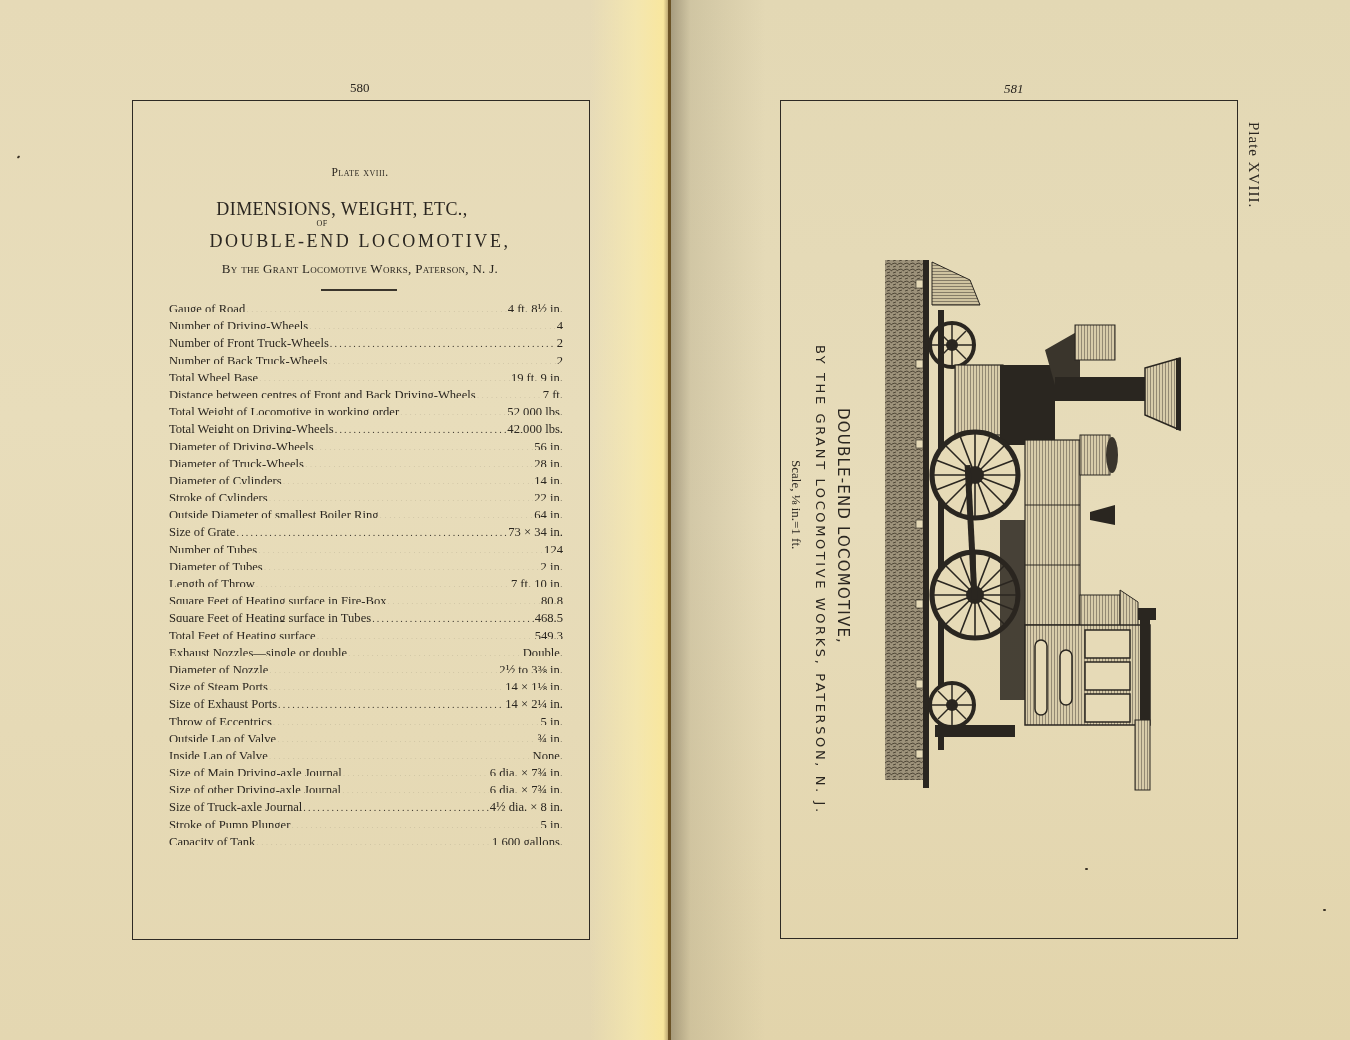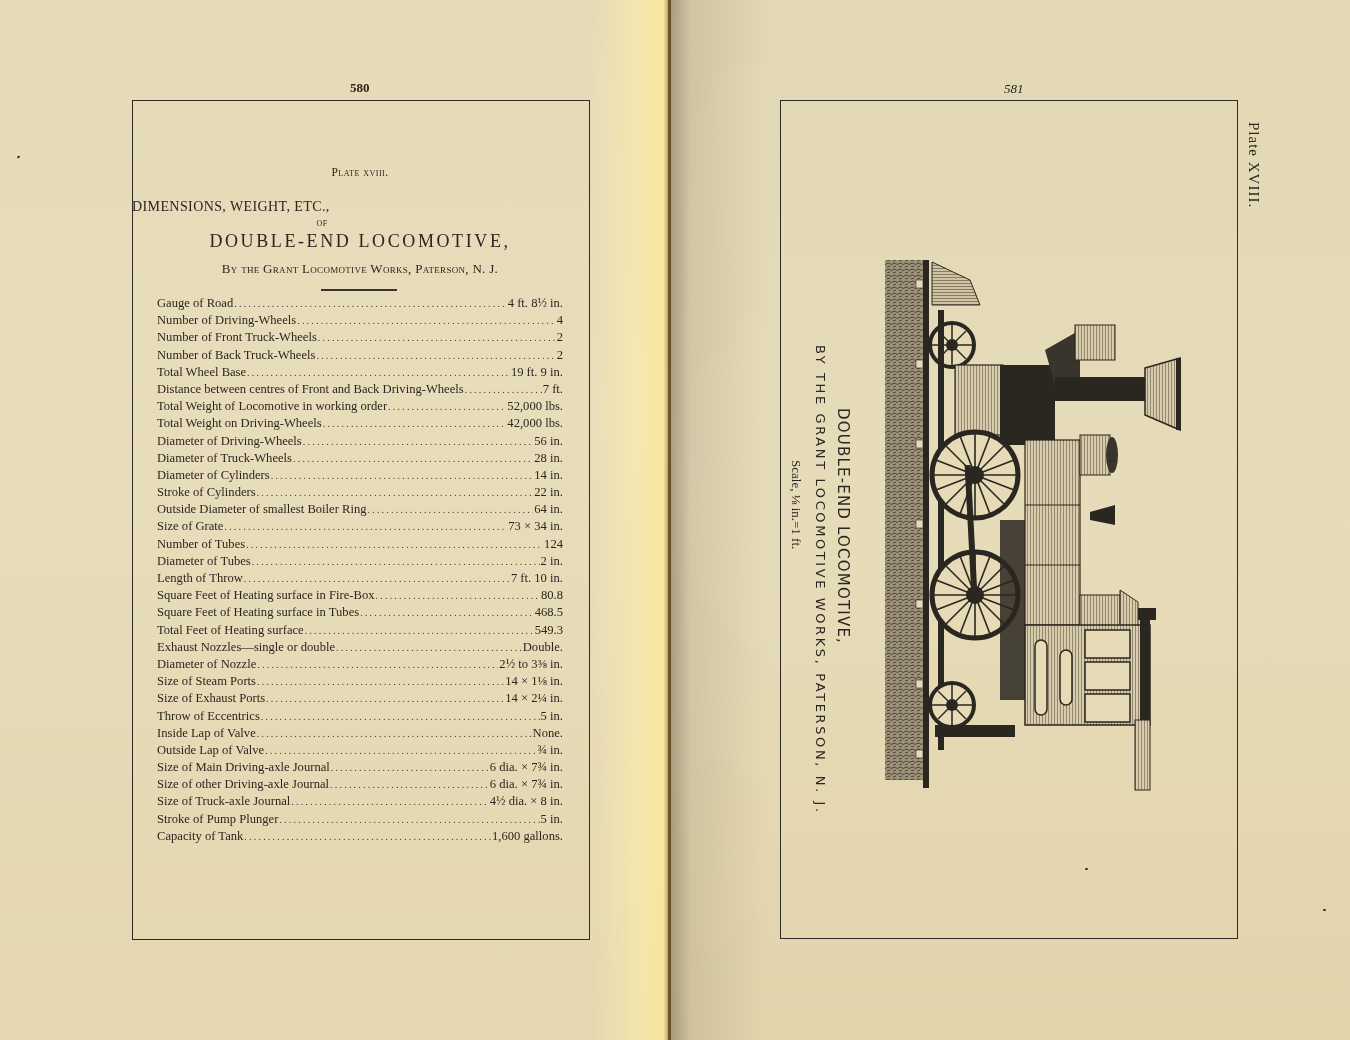--- a/index.html
+++ b/index.html
@@ -35,22 +35,22 @@
     position:absolute; border:1.4px solid #2e2a24;
   }
   .frame-left { left:132px; top:100px; width:456px; height:838px; }
   .frame-right { left:780px; top:100px; width:456px; height:837px; }
 
   .plate-label {
     position:absolute; left:132px; top:166px; width:456px; text-align:center;
     font-size:11.5px; letter-spacing:0.5px; font-variant:small-caps;
   }
   .title-dims {
-    position:absolute; left:132px; top:199px; width:420px; text-align:left;
-    font-size:14px; letter-spacing:0.4px;
+    position:absolute; left:132px; top:199px; width:420px; text-align:center;
+    font-size:18px; letter-spacing:0.4px;
   }
   .title-of {
     position:absolute; left:132px; top:219px; width:380px; text-align:center;
     font-size:8px; letter-spacing:0.5px;
   }
   .title-main {
     position:absolute; left:132px; top:231px; width:456px; text-align:center;
     font-size:18px; letter-spacing:2.6px;
   }
   .title-by {
@@ -61,29 +61,29 @@
     position:absolute; left:321px; top:289px; width:76px; height:2px; background:#3a352c;
   }
   .specs {
     position:absolute; left:157px; top:295px; width:406px;
     list-style:none; margin:0; padding:0;
   }
   .spec-row {
     display:flex; align-items:baseline; height:17.2px;
     font-size:12.6px; line-height:17.2px; white-space:nowrap; overflow:hidden;
   }
-  .spec-label { flex:0 0 auto; }
+  .spec-label { flex:0 0 auto;margin-left:12px; }
   .spec-dots {
     flex:1 1 auto; overflow:hidden; margin:0 1px;
     letter-spacing:2.2px; font-size:10px; color:#3a352c;
   }
   .spec-dots::before {
     content:"........................................................................................................................";
   }
-  .spec-value { flex:0 0 auto; }
+  .spec-value { flex:0 0 auto;margin-top:6px; }
 
   
   .rot {
     position:absolute; white-space:nowrap; transform-origin:0 0;
     transform:rotate(90deg);
   }
   .cap-title {
     left:852px; top:408px;
     font-family:"DejaVu Sans","Liberation Sans",sans-serif;
     font-size:15px; letter-spacing:1.2px;
@@ -108,21 +108,21 @@
   .speck { position:absolute; width:3px; height:2px; background:#3a3226; border-radius:1px; }
 </style>
 </head>
 <body>
 
 <div class="page page-left"></div>
 
 <div class="page page-right"></div>
 <div class="gutter-line"></div>
 
-<div class="folio" style="left:350px; top:80px;font-weight:bold;">580</div>
+<div class="folio" style="left:350px; top:80px;">580</div>
 <div class="folio" style="left:1004px; top:81px;font-style:italic;">581</div>
 
 <div class="frame frame-left"></div>
 <div class="frame frame-right"></div>
 
 <div class="plate-label">Plate xviii.</div>
 <div class="title-dims">DIMENSIONS, WEIGHT, ETC.,</div>
 <div class="title-of">OF</div>
 <div class="title-main">DOUBLE-END LOCOMOTIVE,</div>
 <div class="title-by">By the Grant Locomotive Works, Paterson, N. J.</div>
@@ -248,28 +248,28 @@
       <span class="spec-label">Size of Exhaust Ports</span>
       <span class="spec-dots"></span>
       <span class="spec-value">14 × 2¼ in.</span>
     </li>
     <li class="spec-row">
       <span class="spec-label">Throw of Eccentrics</span>
       <span class="spec-dots"></span>
       <span class="spec-value">5 in.</span>
     </li>
     <li class="spec-row">
+      <span class="spec-label">Outside Lap of Valve</span>
+      <span class="spec-dots"></span>
+      <span class="spec-value">¾ in.</span>
+    </li>
+    <li class="spec-row">
       <span class="spec-label">Inside Lap of Valve</span>
       <span class="spec-dots"></span>
       <span class="spec-value">None.</span>
-    </li>
-    <li class="spec-row">
-      <span class="spec-label">Outside Lap of Valve</span>
-      <span class="spec-dots"></span>
-      <span class="spec-value">¾ in.</span>
     </li>
     <li class="spec-row">
       <span class="spec-label">Size of Main Driving-axle Journal</span>
       <span class="spec-dots"></span>
       <span class="spec-value">6 dia. × 7¾ in.</span>
     </li>
     <li class="spec-row">
       <span class="spec-label">Size of other Driving-axle Journal</span>
       <span class="spec-dots"></span>
       <span class="spec-value">6 dia. × 7¾ in.</span>

